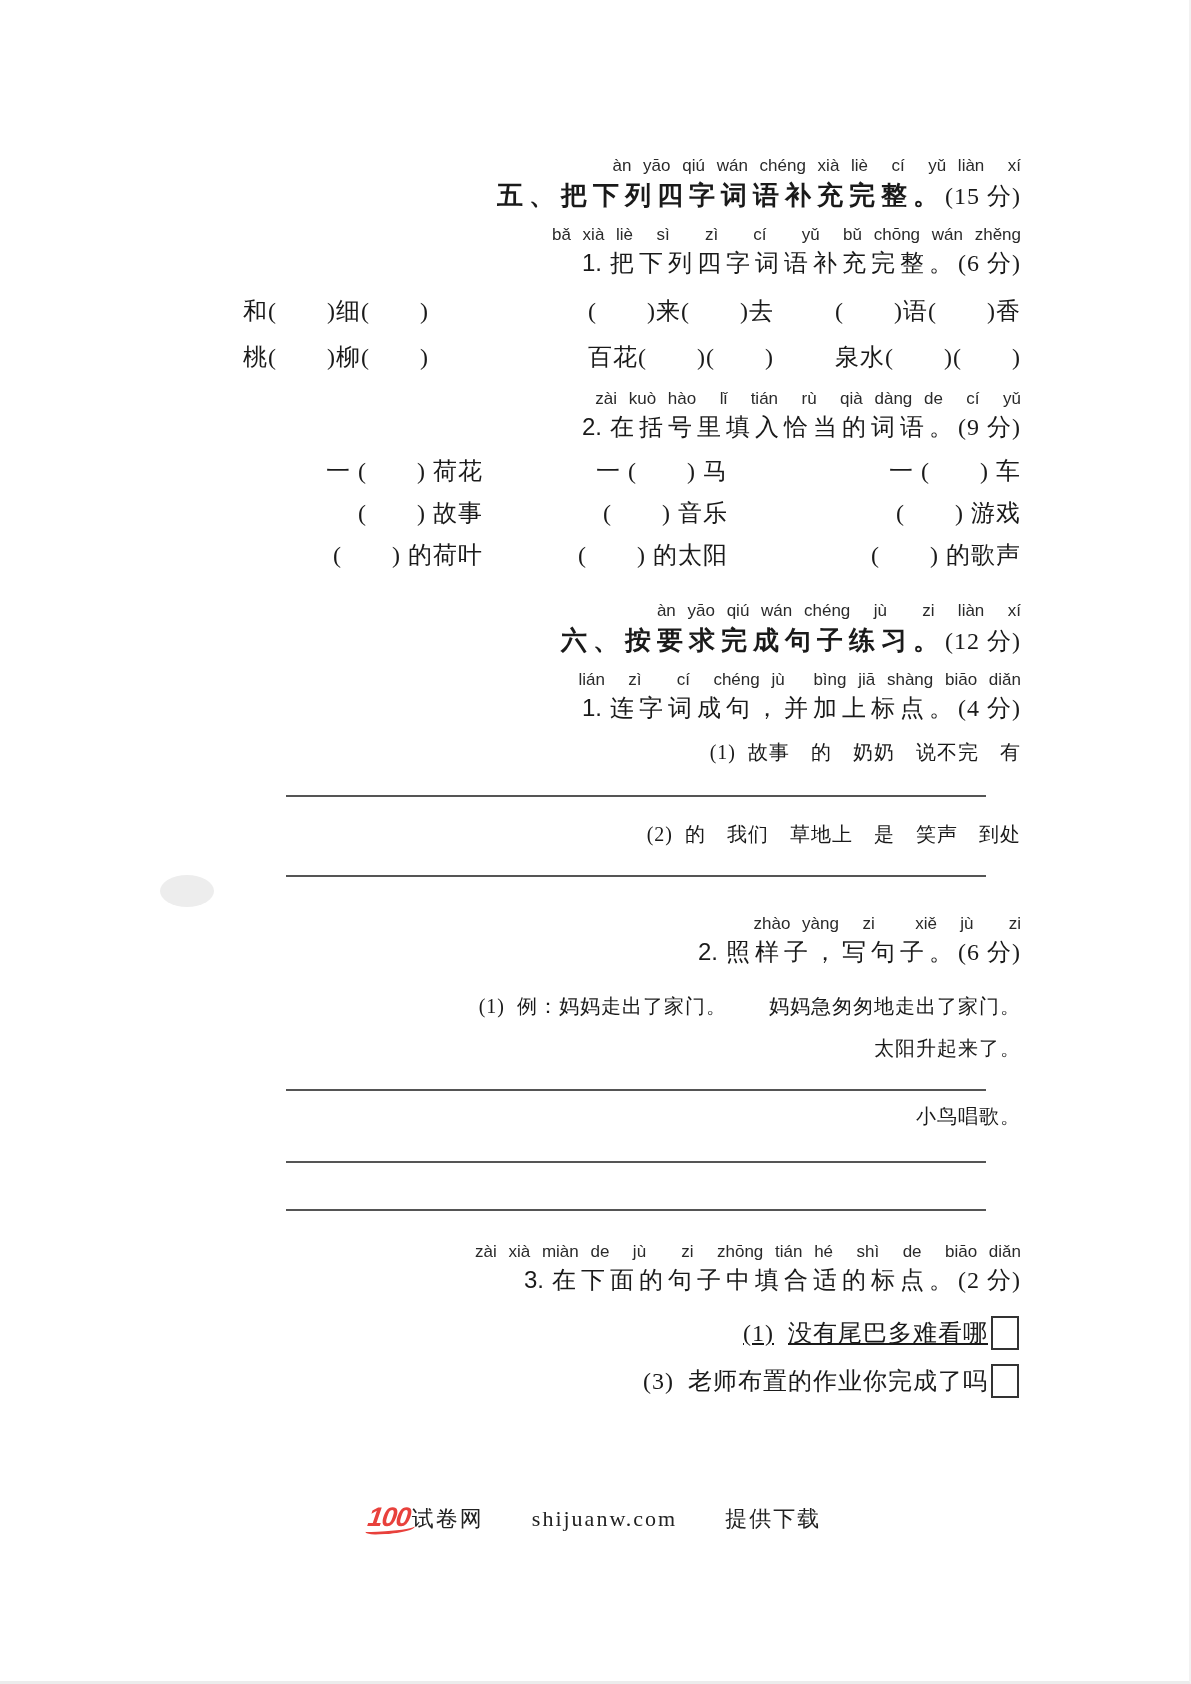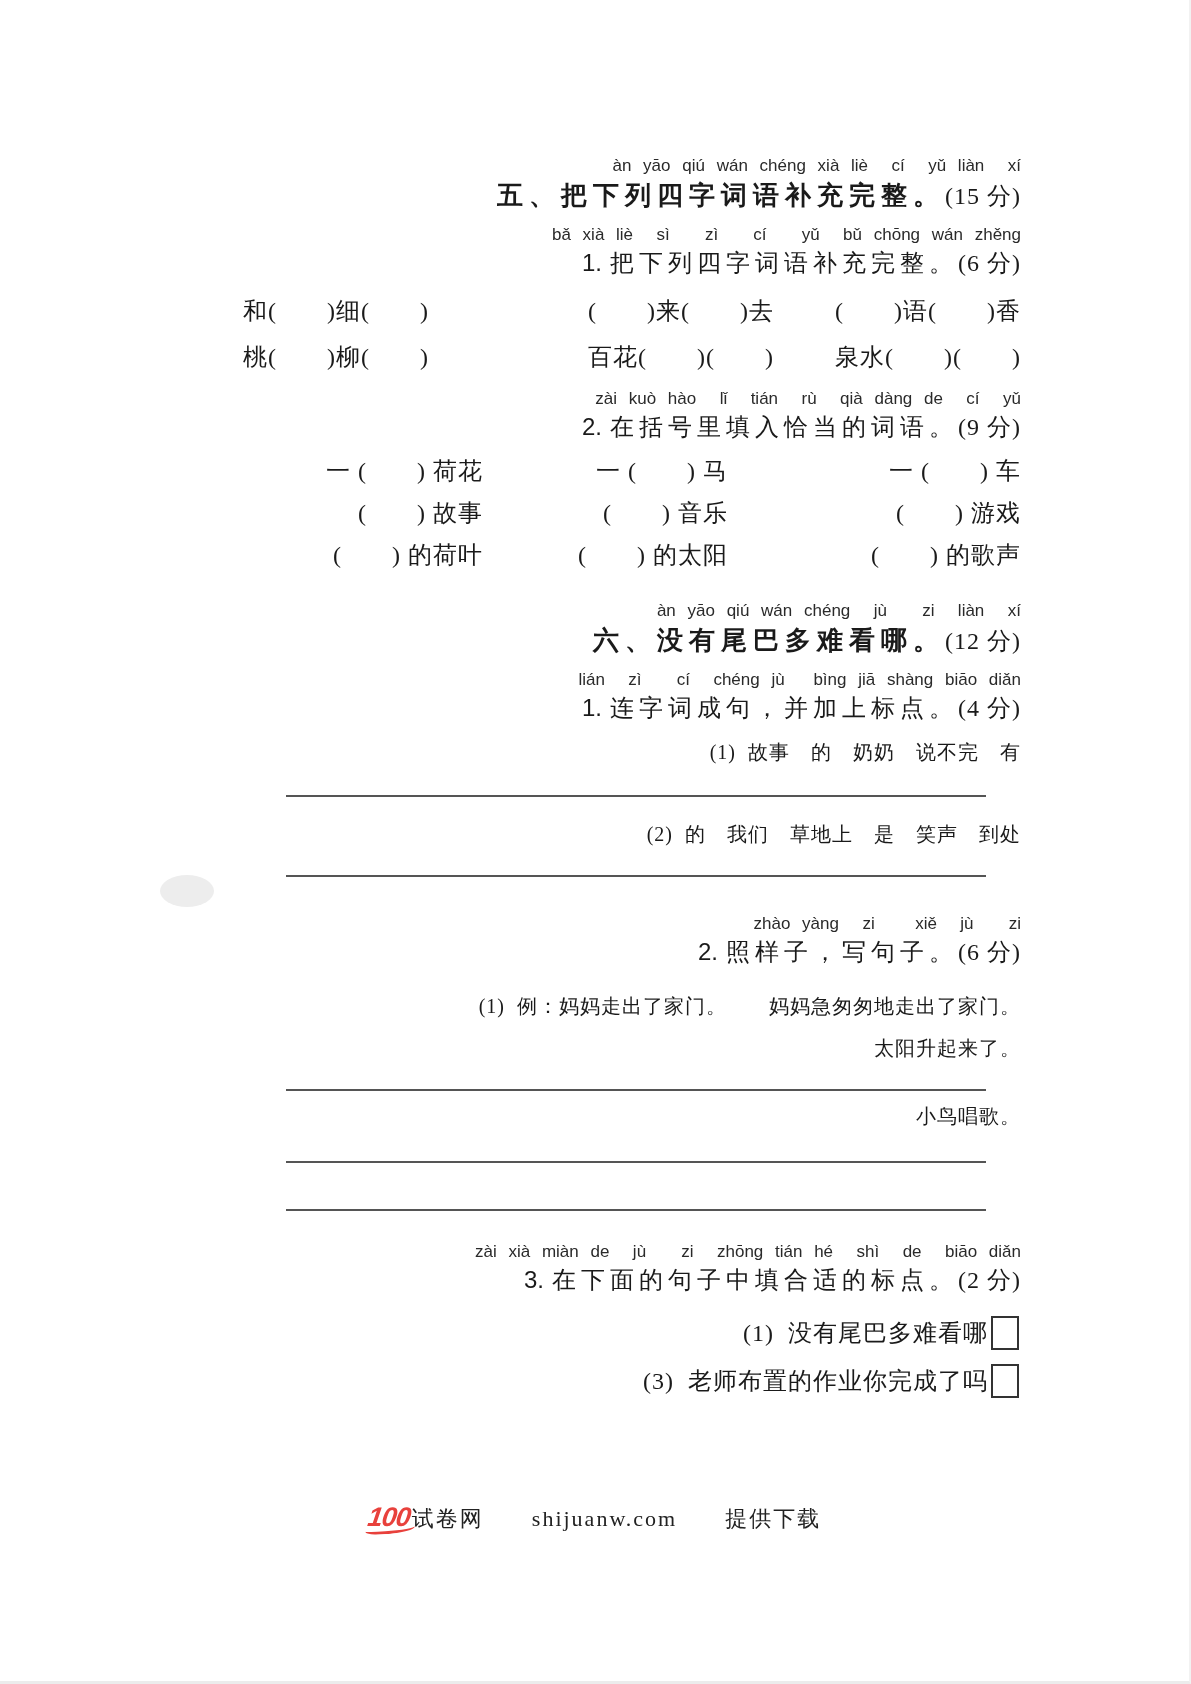--- a/index.html
+++ b/index.html
@@ -34,21 +34,21 @@
   .indent2{margin-left:83px;}
 
   .ans-line{height:0;border-top:2px solid #555;margin-left:115px;width:700px;}
 
   .punct-row{font-size:24px;line-height:40px;margin-left:43px;white-space:pre;letter-spacing:1px;}
   .punct-row .inum{margin-right:14px;}
   .punct-box{display:inline-block;width:28px;height:34px;border:2px solid #333;
              vertical-align:-9px;margin-left:3px;margin-right:2px;box-sizing:border-box;background:#fff;}
 
   .mt8{margin-top:8px;}.mt10{margin-top:10px;}.mt12{margin-top:20px;}.mt14{margin-top:14px;}
-  .mt16{margin-top:16px;}.mt20{margin-top:20px;}.mt24{margin-top:24px;}.mt26{margin-top:26px;}
+  .mt16{margin-top:16px;text-decoration:underline;}.mt20{margin-top:20px;}.mt24{margin-top:24px;}.mt26{margin-top:26px;}
   .mt28{margin-top:28px;}.mt30{margin-top:30px;}.mt36{margin-top:36px;}.mt46{margin-top:46px;}
 
   .smudge{position:absolute;left:160px;top:875px;width:54px;height:32px;background:#ededed;
           border-radius:50%;}
 
   .footer{position:absolute;top:1502px;left:0;width:100%;display:flex;justify-content:center;
           align-items:baseline;gap:48px;font-size:22px;color:#222;}
   .logo{display:inline-flex;align-items:baseline;}
   .logo-num-wrap{position:relative;display:inline-block;margin-right:2px;}
   .logo-num{font-family:"Liberation Sans","DejaVu Sans",sans-serif;font-style:italic;font-weight:bold;
@@ -93,21 +93,21 @@
       <span>(　　) 音乐</span>
       <span>(　　) 游戏</span>
     </div>
     <div class="q2-row">
       <span>(　　) 的荷叶</span>
       <span>(　　) 的太阳</span>
       <span>(　　) 的歌声</span>
     </div>
 
     <div class="pinyin ind-hdr mt28">àn yāo qiú wán chéng  jù   zi  liàn  xí</div>
-    <div class="sec-title"><span>六、</span><span>没有尾巴多难看哪。</span><span class="score">(12 分)</span></div>
+    <div class="sec-title"><span>六、</span><span>按要求完成句子练习。</span><span class="score">(12 分)</span></div>
 
     <div class="pinyin ind-item mt10">lián  zì   cí  chéng jù　 bìng jiā shàng biāo diǎn</div>
     <div class="item-title"><span class="item-num">1.</span><span>连字词成句，并加上标点。</span><span class="score">(4 分)</span></div>
 
     <div class="word-row mt10"><span class="inum">(1)</span><span>故事　的　奶奶　说不完　有</span></div>
     <div class="ans-line mt26"></div>
     <div class="word-row mt20"><span class="inum">(2)</span><span>的　我们　草地上　是　笑声　到处</span></div>
     <div class="ans-line mt24"></div>
 
     <div class="pinyin ind-item mt36">zhào yàng  zi　  xiě  jù   zi</div>

